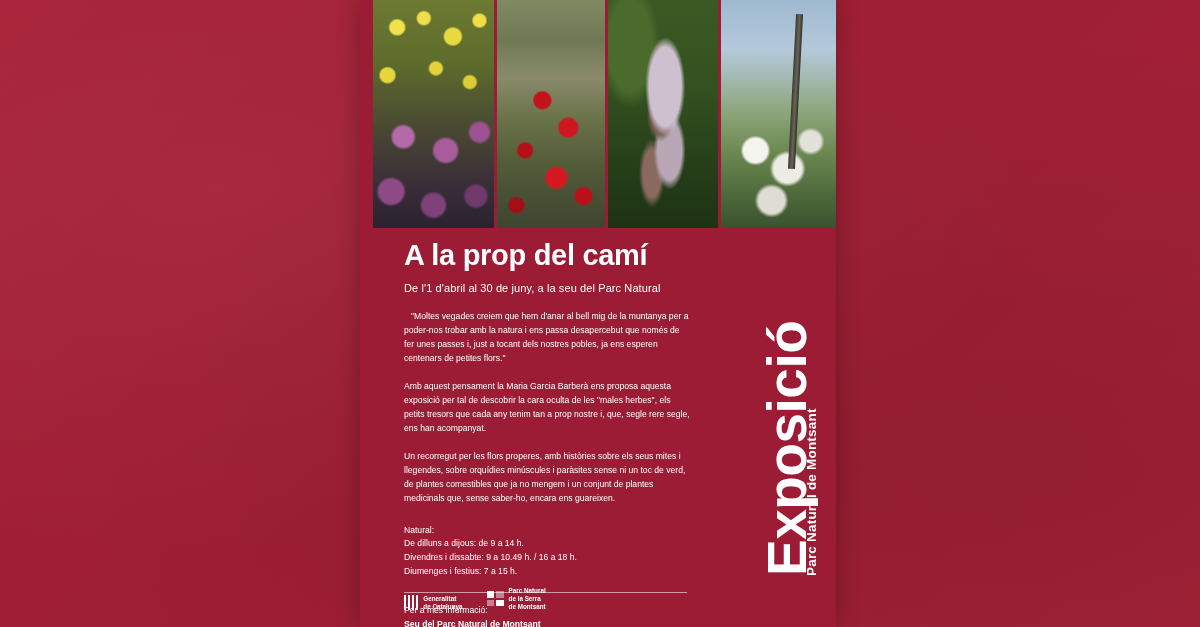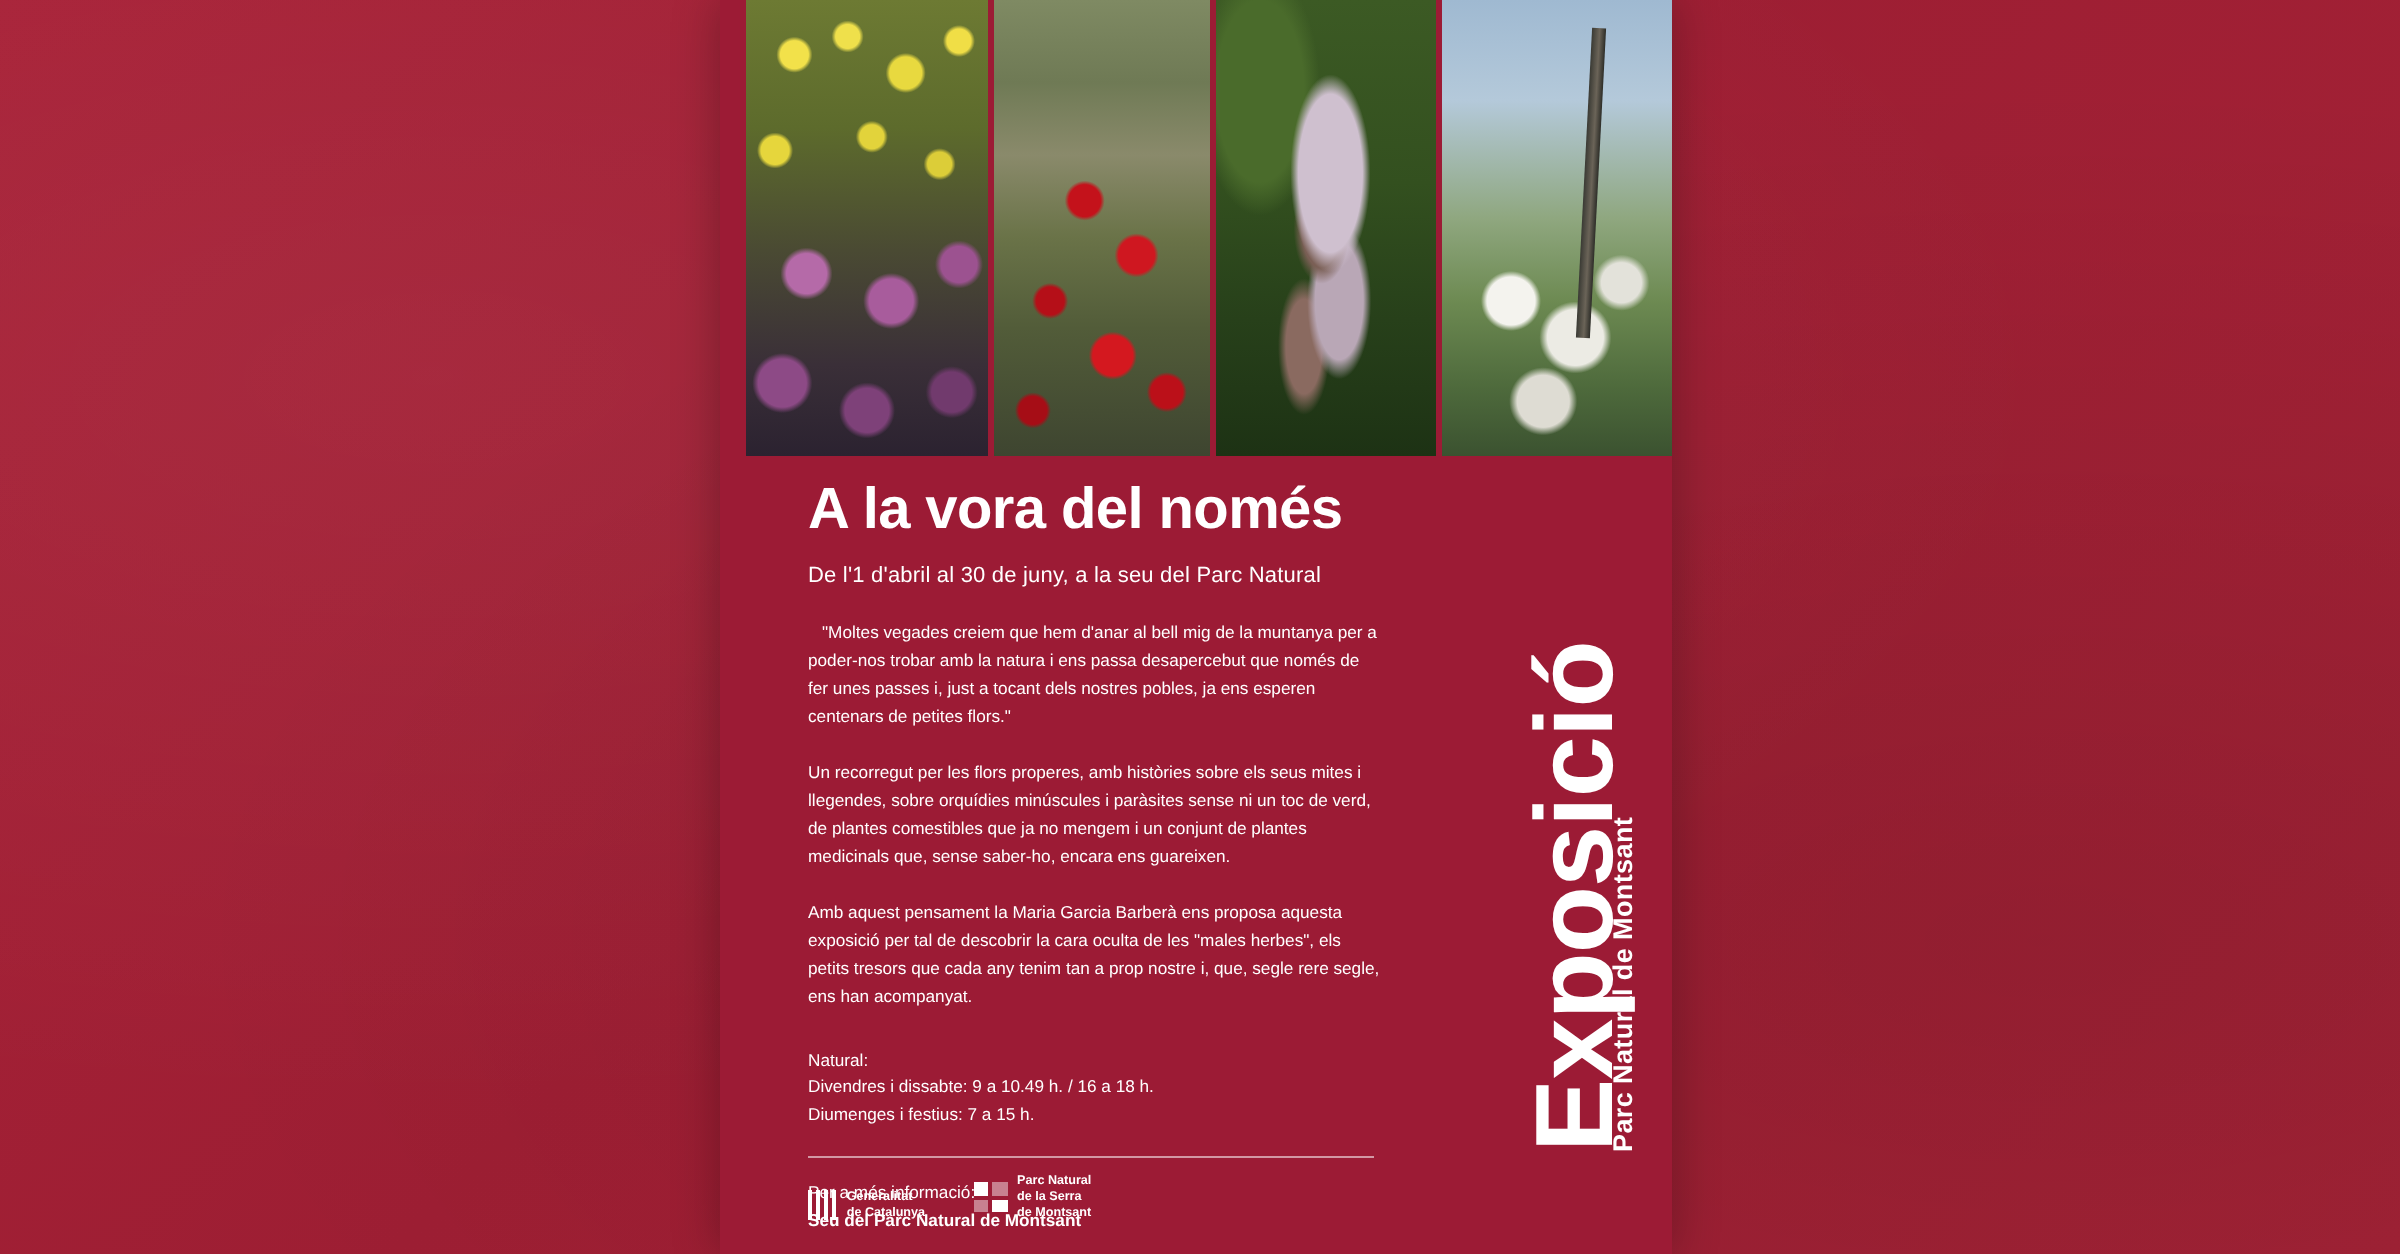--- a/index.html
+++ b/index.html
@@ -260,29 +260,30 @@
     <div class="photo p3"></div>
     <div class="photo p4"></div>
   </div>
 
   <div class="vertical-title">
     <div class="exposicio">Exposició</div>
     <div class="subtitle-vert">Parc Natural de Montsant</div>
   </div>
 
   <div class="content">
-    <h1 class="main-title">A la vora del només</h1>
+    <h1 class="main-title">A la prop del camí</h1>
     <div class="dates">De l'1 d'abril al 30 de juny, a la seu del Parc Natural</div>
 
     <p class="body quote">"Moltes vegades creiem que hem d'anar al bell mig de la muntanya per a poder-nos trobar amb la natura i ens passa desapercebut que només de fer unes passes i, just a tocant dels nostres pobles, ja ens esperen centenars de petites flors."</p>
+    <p class="body">Amb aquest pensament la Maria Garcia Barberà ens proposa aquesta exposició per tal de descobrir la cara oculta de les "males herbes", els petits tresors que cada any tenim tan a prop nostre i, que, segle rere segle, ens han acompanyat.</p>
     <p class="body">Un recorregut per les flors properes, amb històries sobre els seus mites i llegendes, sobre orquídies minúscules i paràsites sense ni un toc de verd, de plantes comestibles que ja no mengem i un conjunt de plantes medicinals que, sense saber-ho, encara ens guareixen.</p>
-    <p class="body">Amb aquest pensament la Maria Garcia Barberà ens proposa aquesta exposició per tal de descobrir la cara oculta de les "males herbes", els petits tresors que cada any tenim tan a prop nostre i, que, segle rere segle, ens han acompanyat.</p>
 
     <div class="hours">
       <span class="lbl">Natural:</span>
+      <span class="lbl">De dilluns a dijous: de 9 a 14 h.</span>
       <span class="lbl">Divendres i dissabte: 9 a 10.49 h. / 16 a 18 h.</span>
       <span class="lbl">Diumenges i festius: 7 a 15 h.</span>
     </div>
 
     <div class="rule"></div>
 
     <div class="info">
       <div>Per a més informació:</div>
       <div class="b">Seu del Parc Natural de Montsant</div>
 

